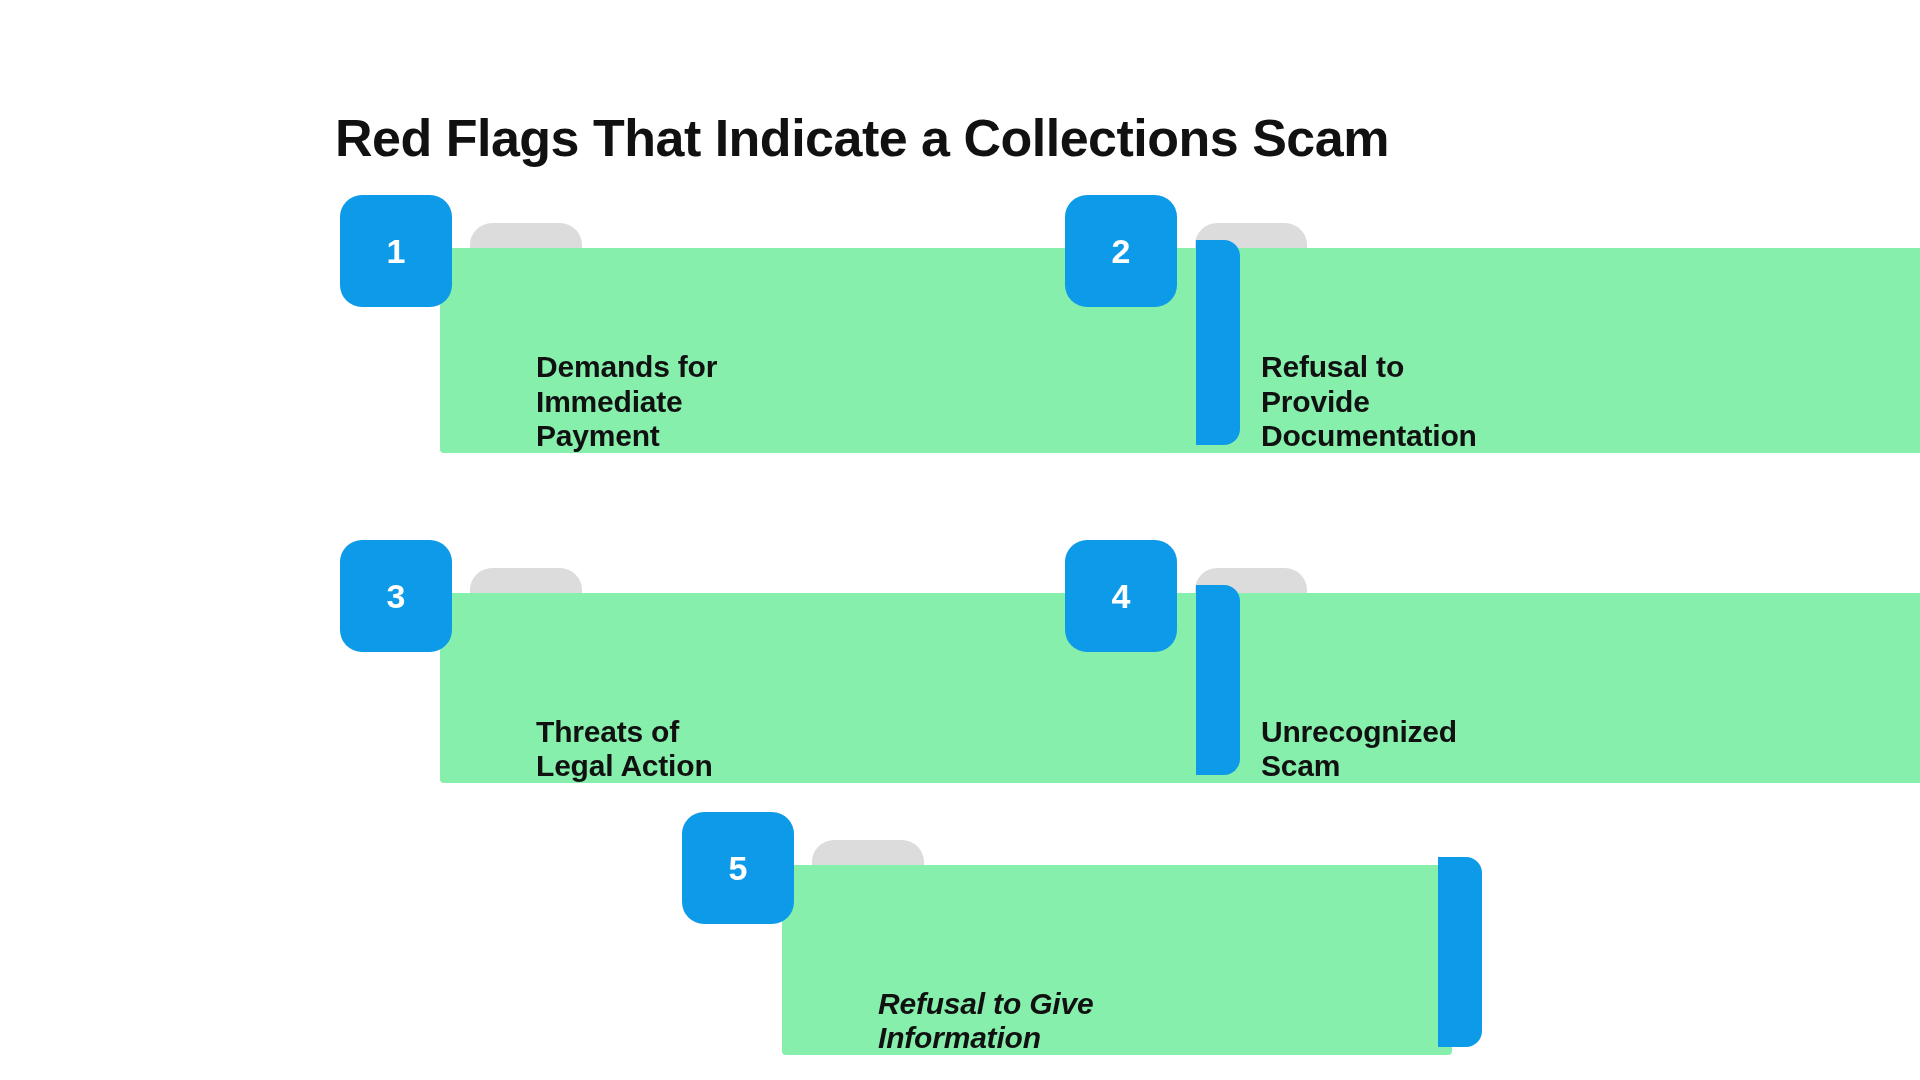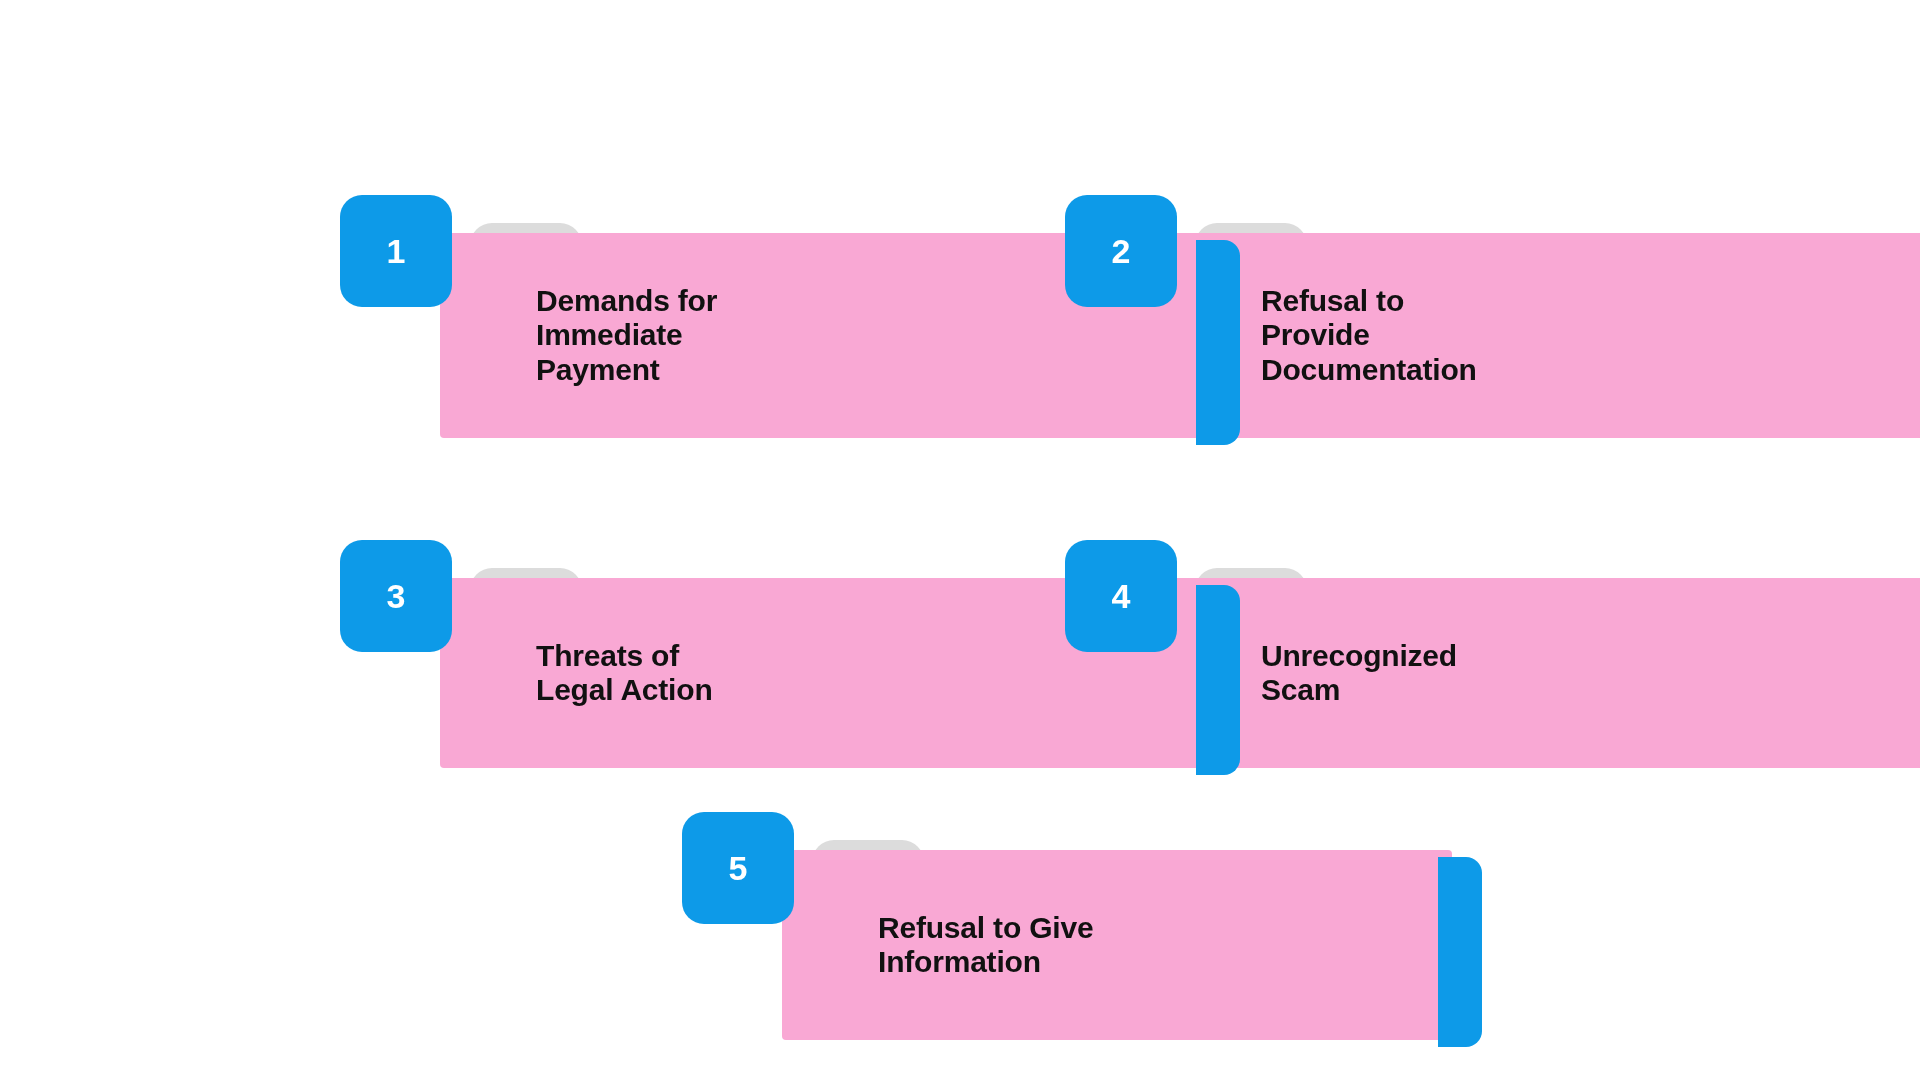--- a/index.html
+++ b/index.html
@@ -58,27 +58,27 @@
     background: #dcdcdc;
     left: 130px;
     top: 28px;
     z-index: 1;
   }
 
   
   .card-body {
     position: absolute;
     left: 100px;
-    top: 38px;
-    background: #f9a8d4;
+    top: 53px;
+    background: #86efac;
     border-radius: 4px;
     z-index: 2;
     box-sizing: border-box;
     display: flex;
-    align-items: center;
+    align-items: flex-end;
   }
 
   .card-text {
     font-size: 30px;
     font-weight: 700;
     color: #111111;
     line-height: 1.14;
     letter-spacing: -0.2px;
     padding-left: 96px;
     padding-right: 20px;
@@ -126,28 +126,29 @@
   .card-2 .card-body { width: 770px; height: 205px; }
 
   .card-3 { left: 340px; top: 540px; }
   .card-3 .card-body { width: 770px; height: 190px; }
   .card-3 .card-bar  { left: 856px; top: 45px; height: 190px; }
 
   .card-4 { left: 1065px; top: 540px; }
   .card-4 .card-body { width: 770px; height: 190px; }
 
   .card-5 { left: 682px; top: 812px; }
-  .card-5 .card-body { width: 670px; height: 190px; }
+  .card-5 .card-body { width: 670px; height: 190px; font-style: italic; }
   .card-5 .card-bar  { left: 756px; top: 45px; height: 190px; }
 </style>
 </head>
 <body>
 
 <div class="page">
 
+  <h1 class="page-title">Red Flags That Indicate a Collections Scam</h1>
 
   <div class="cards">
 
     <div class="card card-1">
       <div class="card-shadow"></div>
       <div class="card-body">
         <div class="card-text">Demands for
 Immediate
 Payment</div>
       </div>

